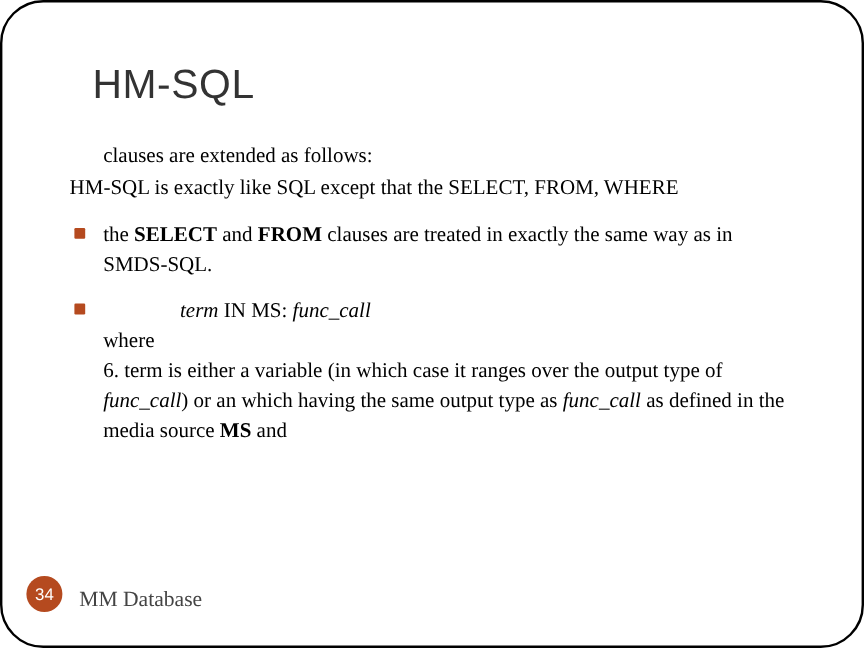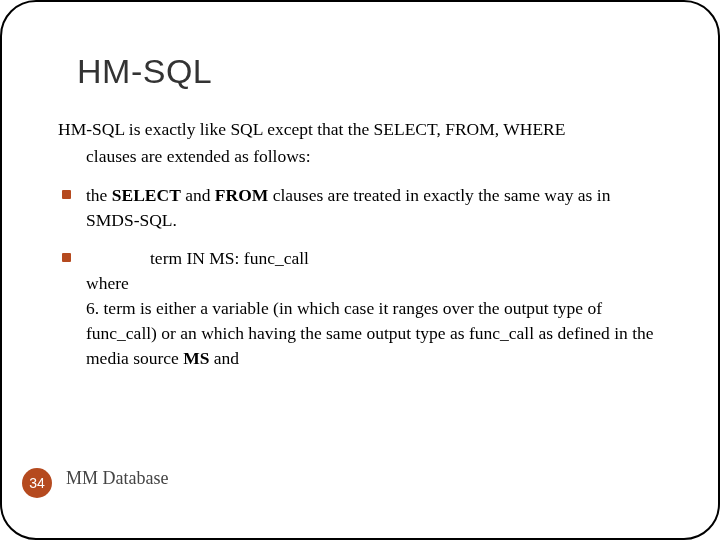--- a/index.html
+++ b/index.html
@@ -28,47 +28,47 @@
   .intro { margin-bottom: 2px; padding-left: 0; }
   .intro-line2 { padding-left: 28px; }
   ul { list-style: none; }
   ul.bl > li { position: relative; padding-left: 28px; margin-top: 14px; }
   ul.bl > li::before {
     content: ""; position: absolute; left: 4px; top: 7px;
     width: 9px; height: 9px; background: #b54a1f;
     border-radius: 1px;
   }
   .indent { padding-left: 64px; }
-  .em { }
+  .em { font-style: italic; }
   .footer {
     position: absolute;
-    bottom: 40px; left: 20px;
-    display: flex; align-items: flex-start;
+    bottom: 28px; left: 20px;
+    display: flex; align-items: flex-end;
     gap: 14px;
   }
   .pagebadge {
     width: 30px; height: 30px; border-radius: 50%;
     background: #b54a1f; color: #fff;
     display: flex; align-items: center; justify-content: center;
     font-family: Arial, sans-serif; font-size: 14px;
   }
   .foottext {
     font-size: 18px; color: #444;
     font-family: Georgia, serif;
   }
 </style>
 </head>
 <body>
 
 <div class="slide">
   <div class="title">HM-SQL</div>
 
   <div class="body">
+    <div class="intro intro-line2">clauses are extended as follows:</div>
     <div class="intro">HM-SQL is exactly like SQL except that the SELECT, FROM, WHERE</div>
-    <div class="intro intro-line2">clauses are extended as follows:</div>
 
     <ul class="bl">
       <li>
         <span>the </span><b>SELECT</b><span> and </span><b>FROM</b><span> clauses are treated in exactly the same way as in SMDS-SQL.</span>
       </li>
       <li>
         <div class="indent">
           <span class="em">term</span><span> IN </span><span>MS</span><span>: </span><span class="em">func_call</span>
         </div>
         <div>where</div>

